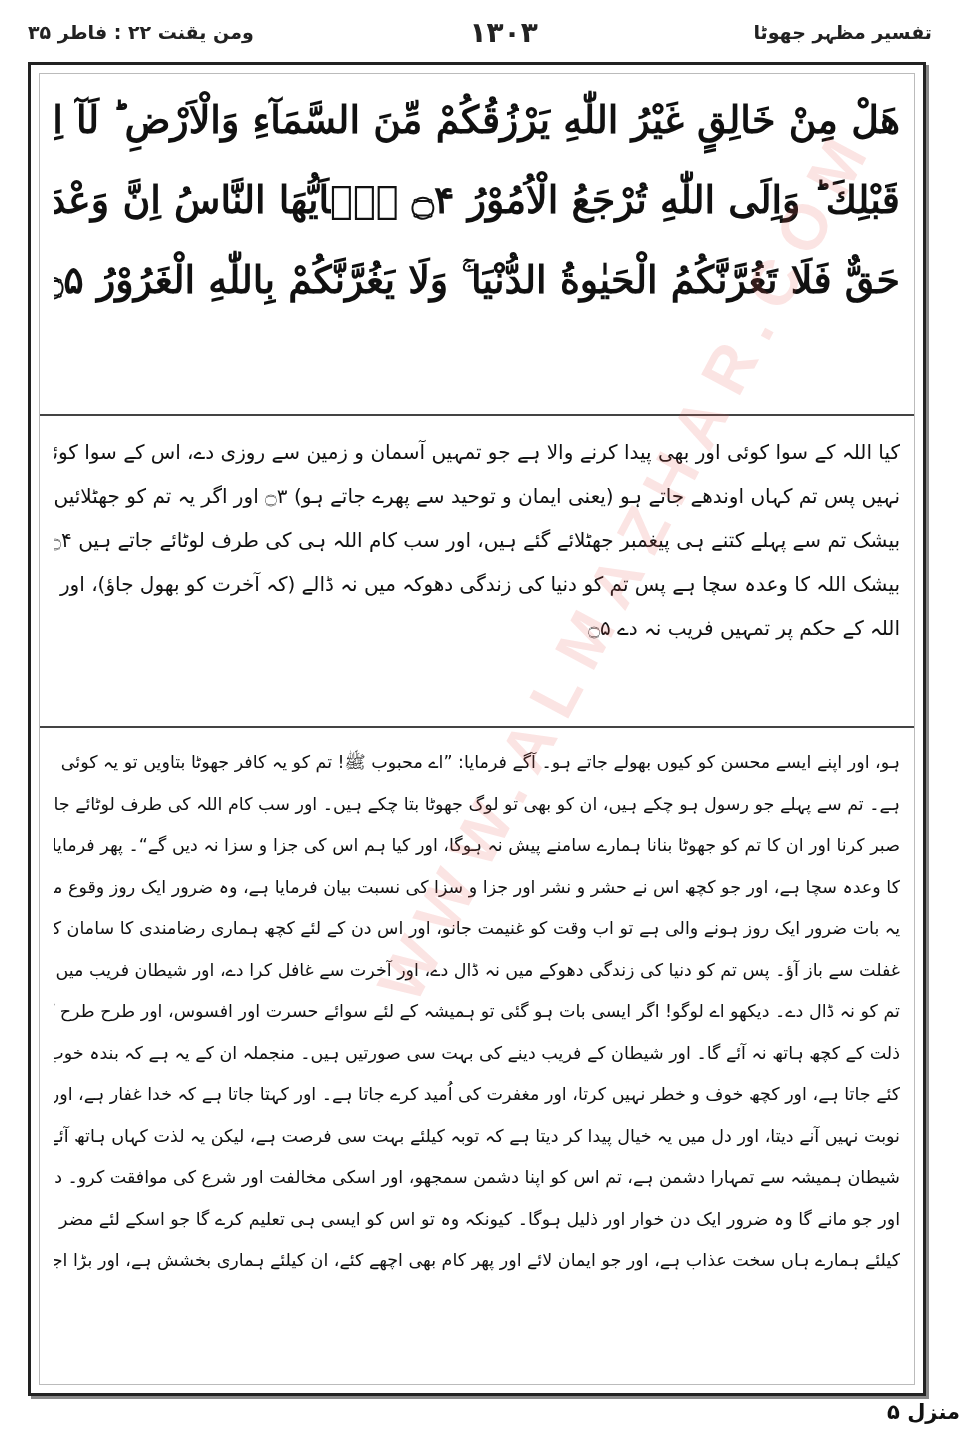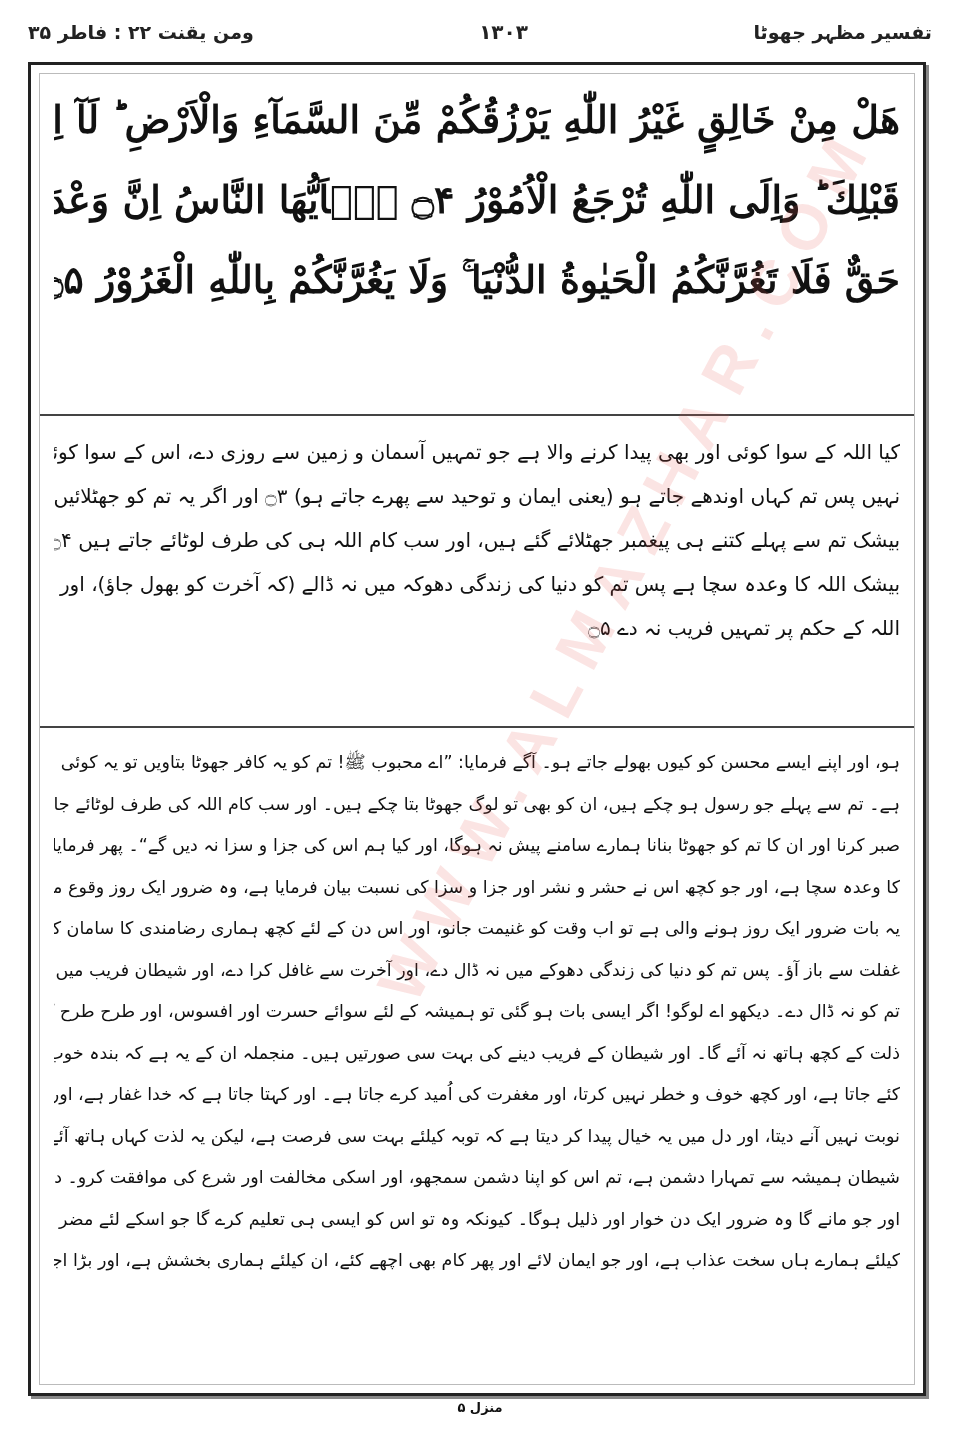--- a/index.html
+++ b/index.html
@@ -7,21 +7,21 @@
     width: 960px; height: 1437px; position: relative; overflow: hidden;
     font-family: "DejaVu Sans", sans-serif; color: #111;
   }
   .header {
     position: absolute; top: 10px; left: 28px; right: 28px; height: 44px;
     display: flex; align-items: center; justify-content: space-between;
     direction: ltr;
     gap: 23px;
   }
   .header span { font-size: 19px; font-weight: bold; color: #222; }
-  .header .page-num { font-size: 20px; }
+  .header .page-num { font-size: 28px; }
   .frame {
     position: absolute; left: 28px; top: 62px; width: 892px; height: 1328px;
     border: 3px solid #222; box-shadow: 3px 3px 0 #888; background: #fff;
   }
   .inner {
     position: absolute; left: 8px; top: 8px; right: 8px; bottom: 8px;
     border: 1px dotted #777;
   }
   .inner::before {
     content: ""; position: absolute; inset: -1px; border: 1px solid #bbb; pointer-events:none;
@@ -42,22 +42,22 @@
     font-family: "DejaVu Sans", sans-serif; font-size: 20px; height: 44px; line-height: 44px;
     white-space: nowrap; overflow: hidden; text-align: justify; text-align-last: justify;
   }
   .t-line.last { text-align-last: right; }
   .c-line {
     font-family: "DejaVu Sans", sans-serif; font-size: 17.5px; height: 41.5px; line-height: 41.5px;
     white-space: nowrap; overflow: hidden; text-align: justify; text-align-last: justify;
   }
   .c-line.last { text-align-last: right; }
   .footer {
-    position: absolute; top: 1400px; left: 0; right: 0; text-align: center;
-    font-size: 13px; font-weight: bold; direction: rtl;
+    position: absolute; top: 1400px; left: 0; right: 0; text-align: right;
+    font-size: 21px; font-weight: bold; direction: rtl;
   }
   .watermark {
     position: absolute; left: 210px; top: 650px; width: 700px;
     transform: rotate(-62deg); transform-origin: center;
     font-family: "Liberation Sans", sans-serif; font-weight: bold; font-size: 64px;
     letter-spacing: 16px; color: rgba(230, 90, 80, 0.16); white-space: nowrap;
     pointer-events: none; text-align: center;
   }
 </style>
 </head>

